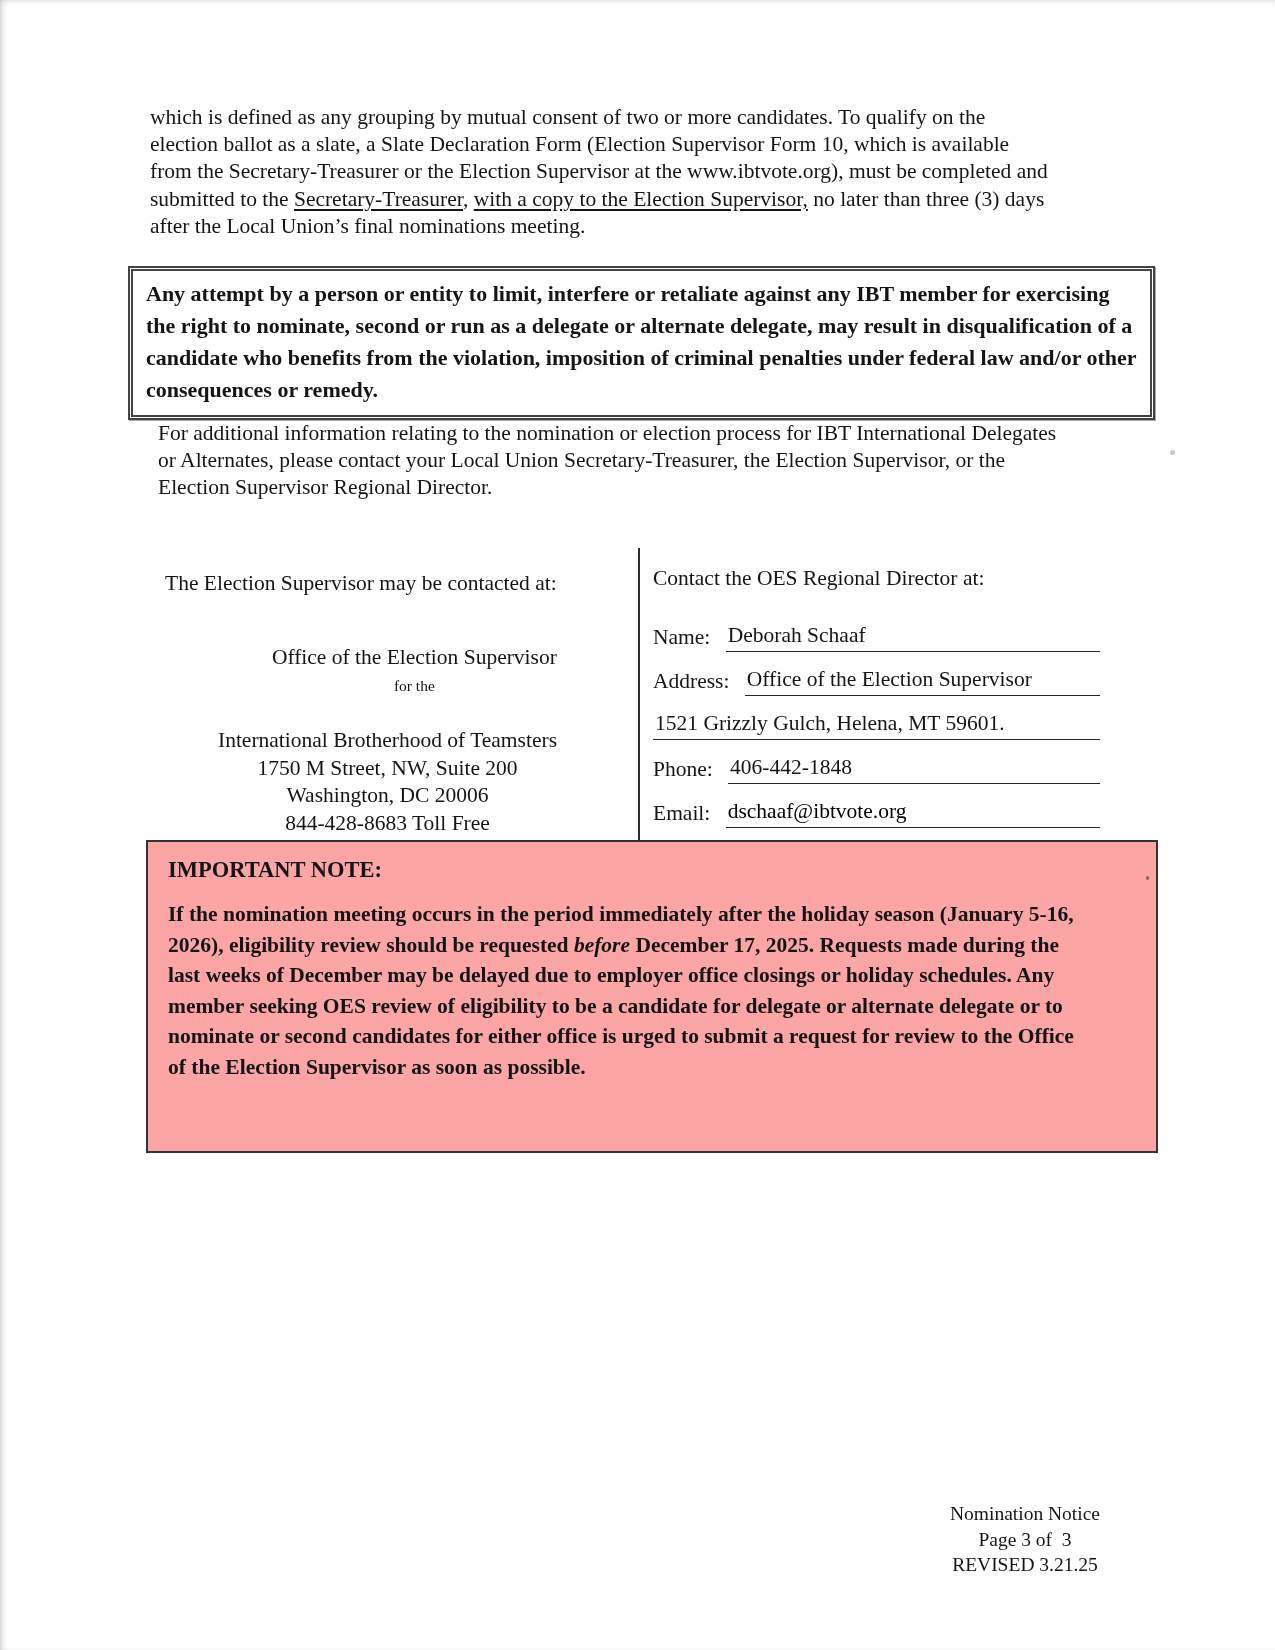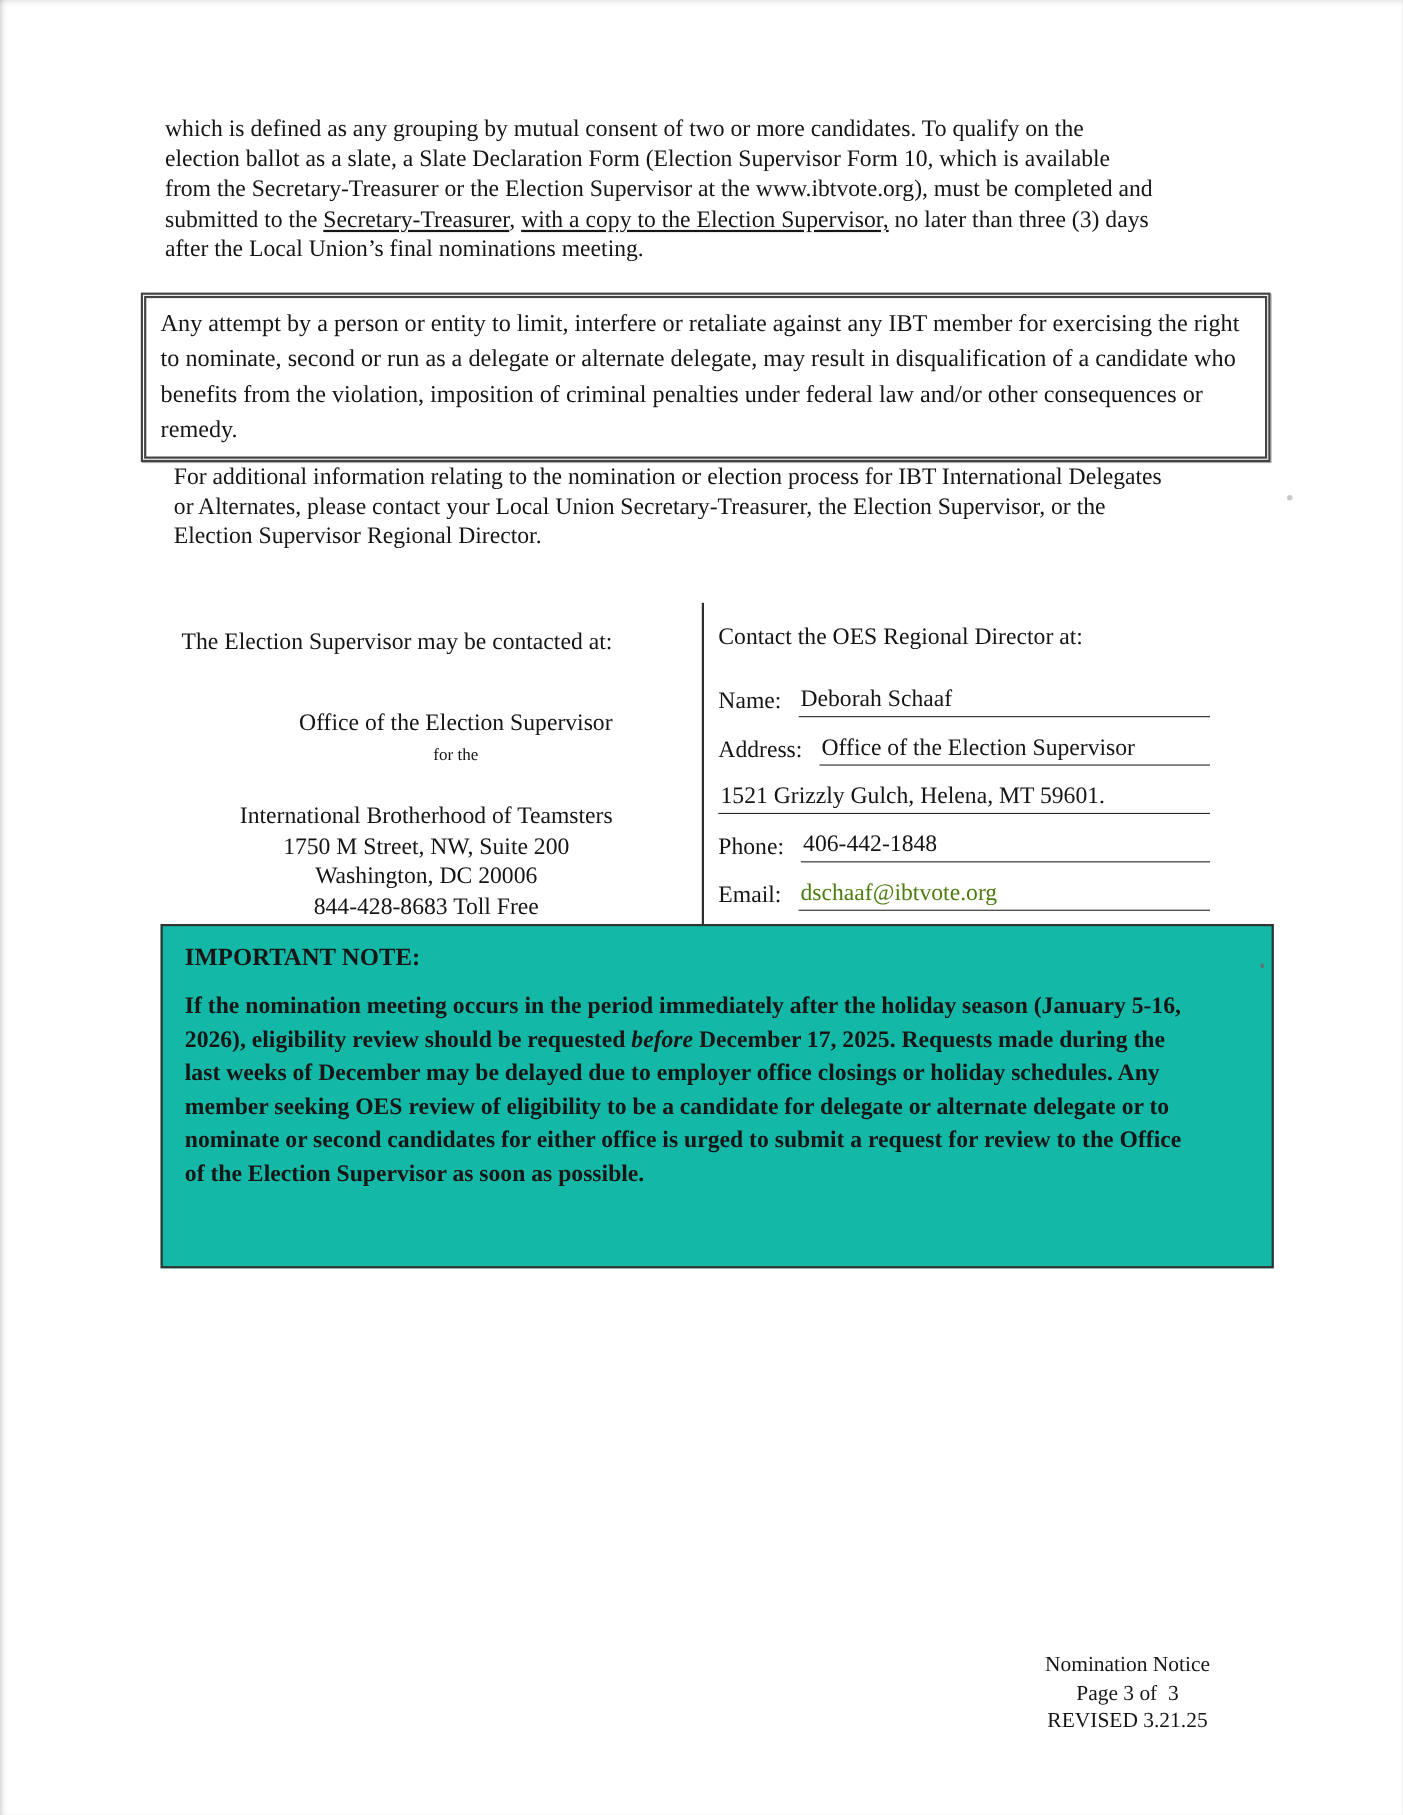--- a/index.html
+++ b/index.html
@@ -21,42 +21,42 @@
   .u { text-decoration: underline; text-decoration-thickness: 1.5px; text-underline-offset: 3px; }
   .i { font-style: italic; }
   .warning-box {
     position: absolute; left: 128px; top: 266px; width: 1027px;
     box-sizing: border-box;
     border: 5px double #434343;
     box-shadow: 1px 1px 0 0 #a8a8a8;
     padding: 7px 13px 9px 13px;
     background: #fff;
   }
-  .warning-box p { margin: 0; font-weight: normal; font-size: 22px; line-height: 32px; }
+  .warning-box p { margin: 0; font-weight: bold; font-size: 22px; line-height: 32px; }
   .info-para {
     position: absolute; left: 150px; top: 412px; width: 906px;
     font-size: 21.5px; line-height: 27.2px; margin: 8px;
   }
   .columns { position: absolute; left: 150px; top: 548px; width: 950px; height: 295px; }
   .divider { position: absolute; left: 488px; top: 0; width: 2px; height: 295px; background: #2e2e2e; }
   .col-left { position: absolute; left: 15px; top: 5px; width: 445px; }
   .col-heading { margin: 16px 0 0 0; font-size: 21.5px; line-height: 29px; }
   .address-block { margin-top: 18px; text-align: center; font-size: 21.5px; line-height: 27.5px; }
   .address-block .line { white-space: pre-wrap; }
   .small { font-size: 0.72em; }
   a.link { color: #2940a5; text-decoration: underline; text-decoration-thickness: 1.5px; text-underline-offset: 3px; cursor: pointer; }
   .col-right { position: absolute; left: 503px; top: 0; width: 447px; }
   .form-rows { margin-top: 28px; }
   .form-row { display: flex; align-items: flex-end; margin-bottom: 13px; font-size: 21.5px; line-height: 29px; }
   .form-label { white-space: pre; padding-right: 10px; }
   .form-value { flex: 1 1 auto; border-bottom: 1.6px solid #262626; padding: 0 2px 1px 2px; }
-  .form-value.blue { color: #4d7c0f; }
+  .form-value.blue { color: #000000; }
   .note-box {
     position: absolute; left: 146px; top: 840px; width: 1012px; height: 313px;
-    box-sizing: border-box; border: 2px solid #333; padding: 14px 20px; background: #14b8a6;
+    box-sizing: border-box; border: 2px solid #333; padding: 14px 20px; background: #fca5a5;
   }
   .note-heading { margin: 0; font-weight: bold; font-size: 22.5px; line-height: 28px; }
   .note-body { margin: 15px 0 0 0; font-weight: bold; font-size: 21.5px; line-height: 30.5px; max-width: 925px; }
   .footer { position: absolute; right: 175px; top: 1501px; text-align: center; font-size: 19.5px; line-height: 25.5px; }
   .footer .line { white-space: pre-wrap; }
   .speck { position: absolute; border-radius: 50%; }
   .speck-1 { left: 1170px; top: 450px; width: 5px; height: 5px; background: #c9c9c9; }
   .speck-2 { left: 1146px; top: 876px; width: 3px; height: 4px; background: #6b6b6b; }
 </style>
 </head>

